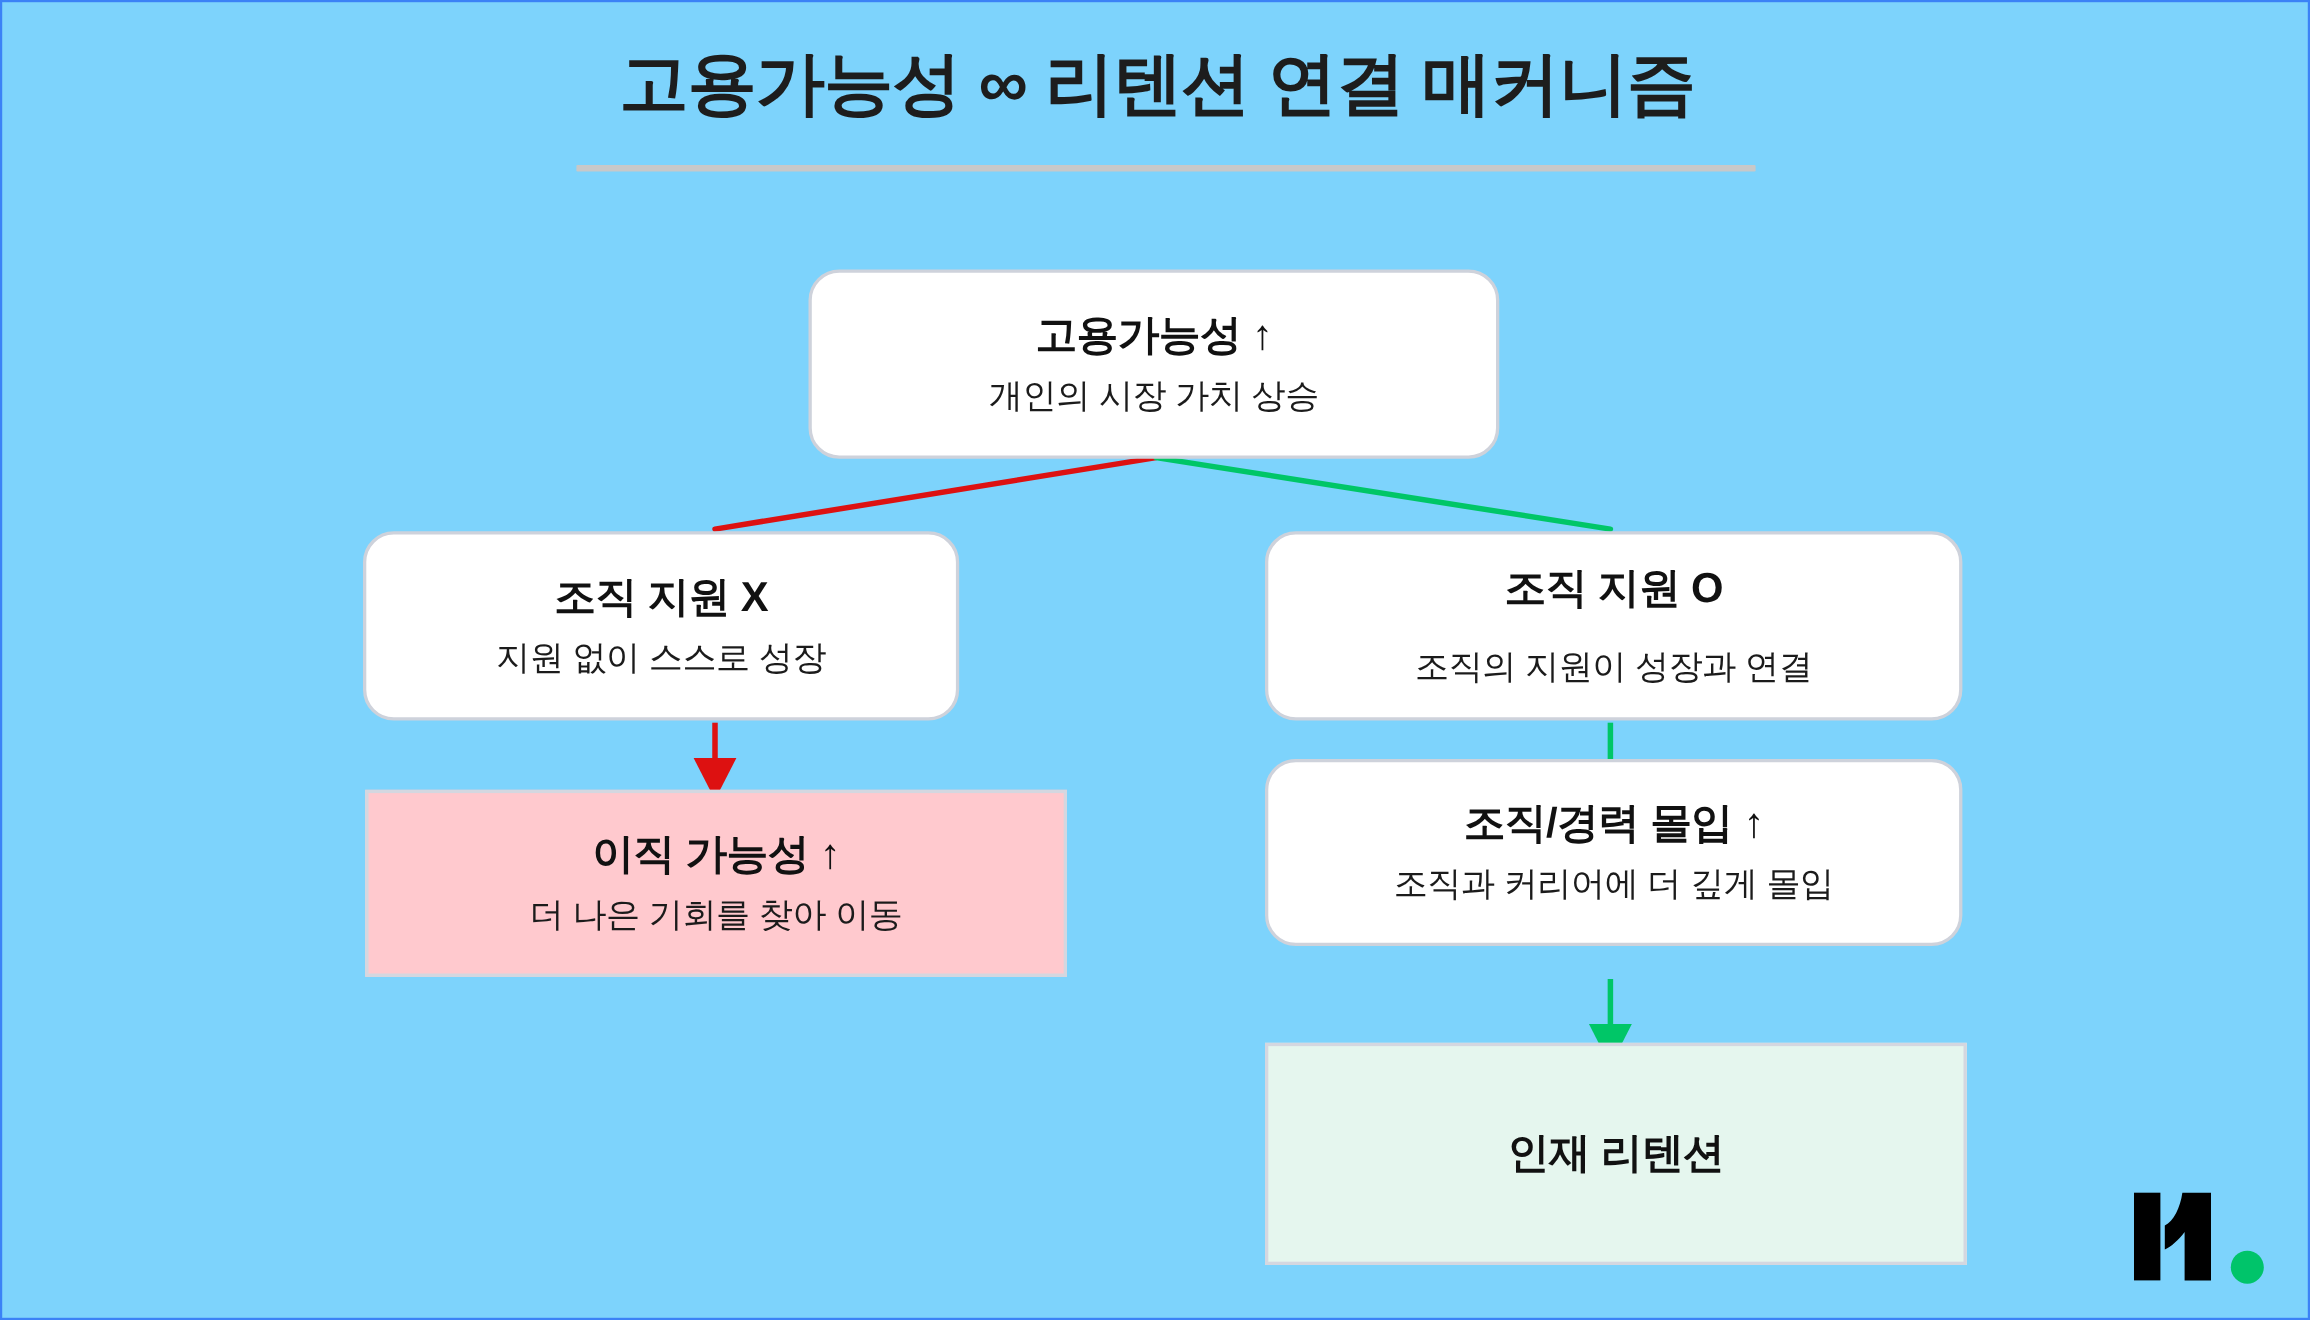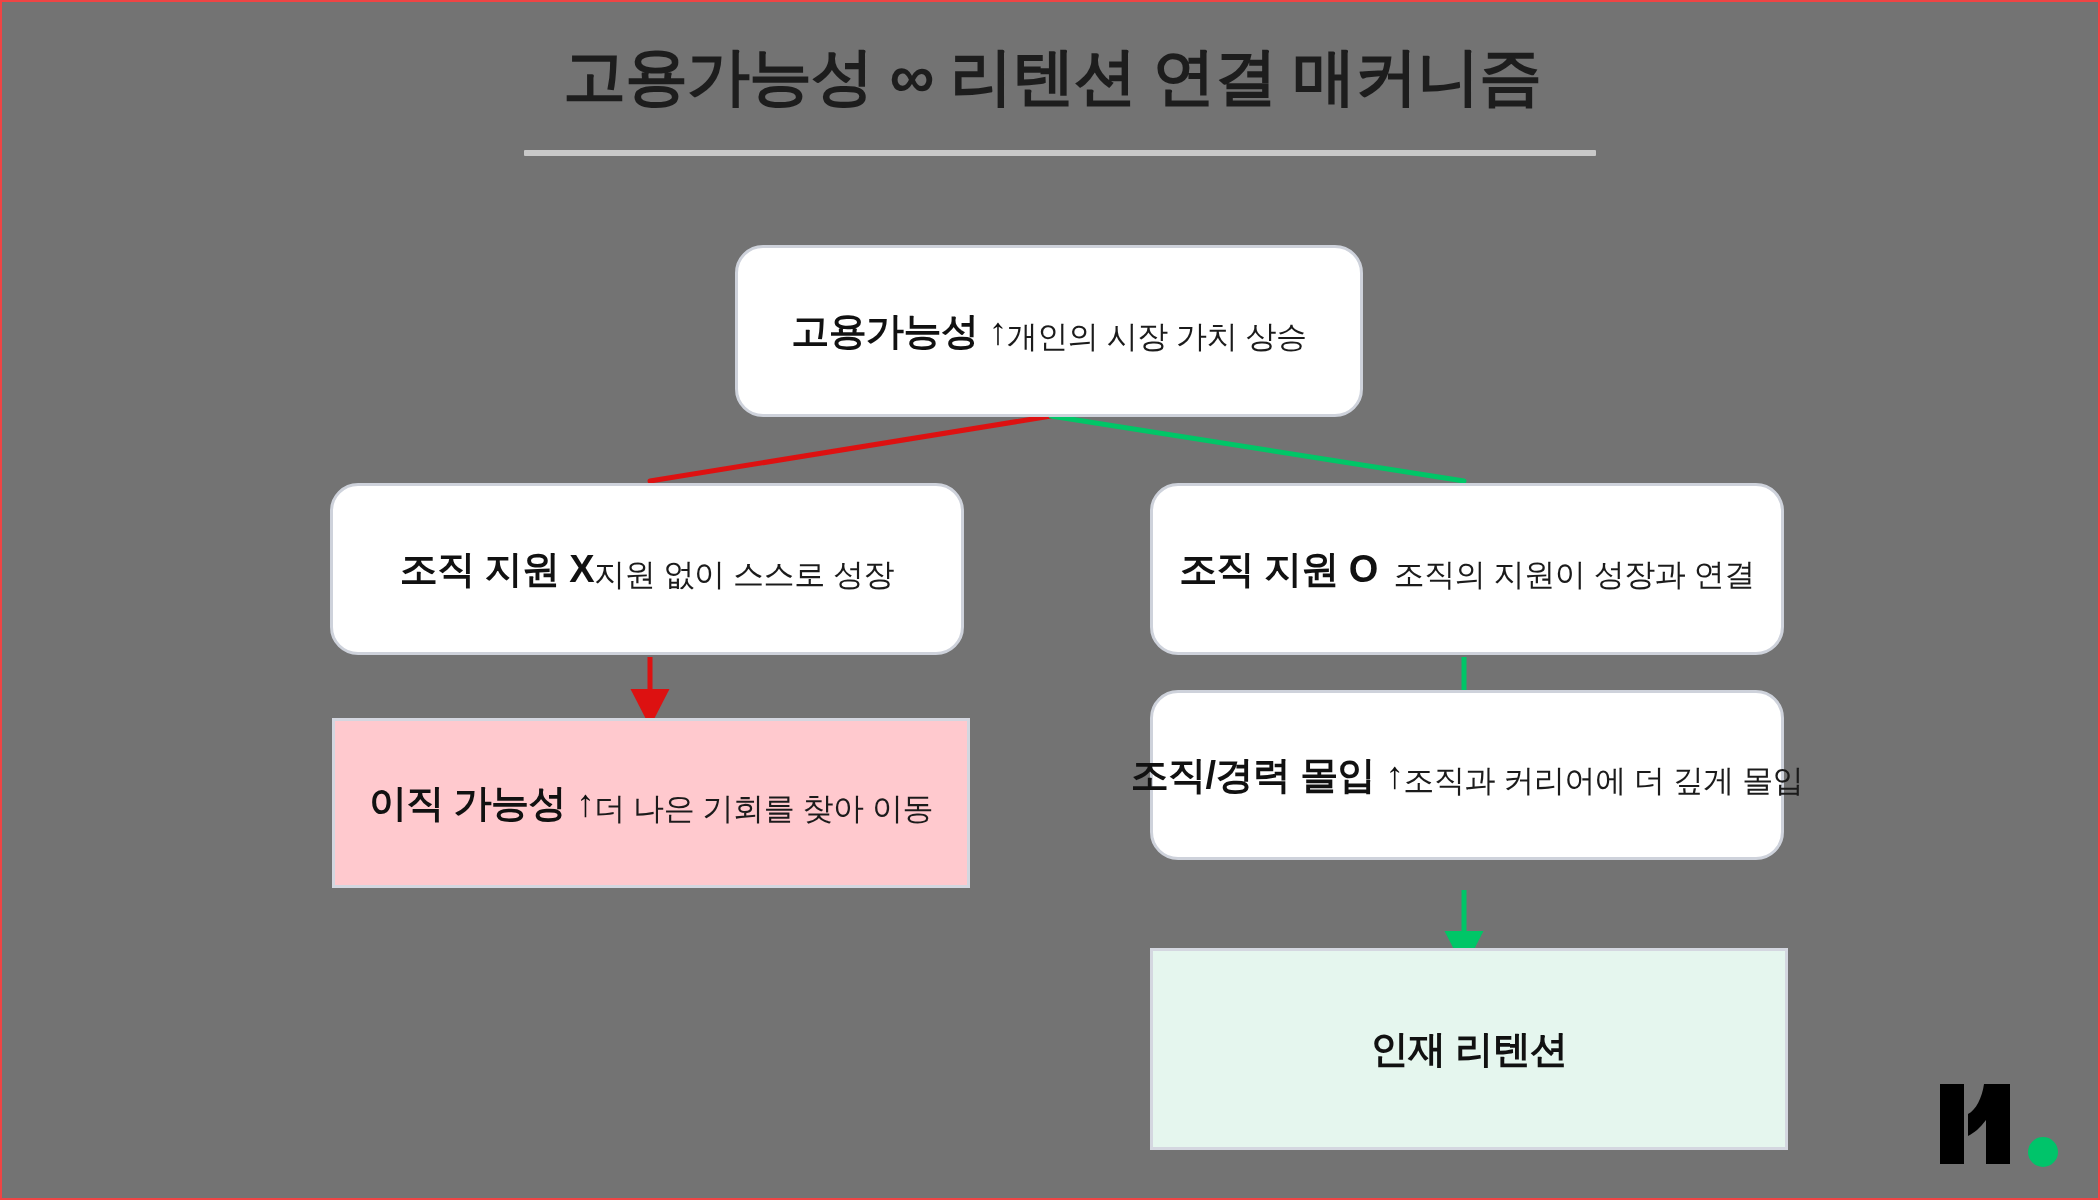--- a/index.html
+++ b/index.html
@@ -9,22 +9,22 @@
     background: #ffffff;
   }
   body {
     font-family: "Liberation Sans", "DejaVu Sans", sans-serif;
   }
 
   #canvas {
     position: relative;
     width: 2100px;
     height: 1200px;
-    background: #737373;
-    border: 2px solid #ef4444;
+    background: #7dd3fc;
+    border: 2px solid #3b82f6;
     box-sizing: border-box;
     overflow: hidden;
     padding-left: 38px;
   }
 
   
   .title-wrap {
     position: absolute;
     left: 0;
     top: 38px;
@@ -58,21 +58,21 @@
     width: 2100px;
     height: 1200px;
     pointer-events: none;
   }
 
   
   .node {
     position: absolute;
     box-sizing: border-box;
     display: flex;
-    flex-direction: row;
+    flex-direction: column;
     align-items: center;
     justify-content: center;
     text-align: right;
     padding: 0 18px;
   }
   .node .head {
     font-size: 38px;
     font-weight: 700;
     color: #111111;
     line-height: 1.22;
@@ -96,21 +96,21 @@
   }
   .node.flat {
     border: 3px solid #d4d7e0;
     border-radius: 0;
   }
   .node.pink  { background: #ffc9ce; }
   .node.mint  { background: #e5f6ee; }
 
   
   #node-employability      { left: 733px;  top: 243px;  width: 628px;  height: 172px; }
-  #node-no-support         { left: 328px;  top: 481px;  width: 634px;  height: 172px; }
+  #node-no-support         { left: 328px;  top: 481px;  width: 542px;  height: 172px; }
   #node-support            { left: 1148px; top: 481px;  width: 634px;  height: 172px; gap: 16px; }
   #node-turnover-risk      { left: 330px;  top: 716px;  width: 638px;  height: 170px; }
   #node-commitment         { left: 1148px; top: 688px;  width: 634px;  height: 170px; }
   #node-retention          { left: 1148px; top: 946px;  width: 638px;  height: 202px; }
 
   
   #logo {
     position: absolute;
     left: 1938px;
     top: 1082px;

